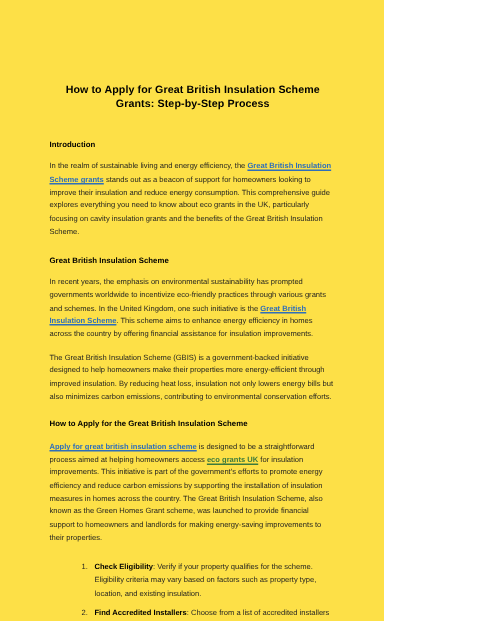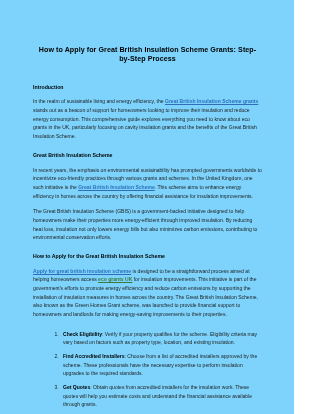--- a/index.html
+++ b/index.html
@@ -9,25 +9,25 @@
   }
   body {
     width: 320px;
     height: 414px;
     overflow: hidden;
     font-family: "Liberation Sans", sans-serif;
     color: #1a1a1a;
     -webkit-font-smoothing: antialiased;
   }
   .page {
-    width: 294px;
+    width: 256px;
     height: 414px;
-    background: #7dd3fc;
+    background: #fde047;
     box-sizing: border-box;
-    padding: 23px 32px 0 33px;
+    padding: 33px 32px 0 33px;
     position: relative;
   }
   .doc-title {
     font-size: 7.1px;
     font-weight: bold;
     text-align: center;
     line-height: 1.25;
     margin: 0;
     padding: 0 2px;
     letter-spacing: 0.01em;

